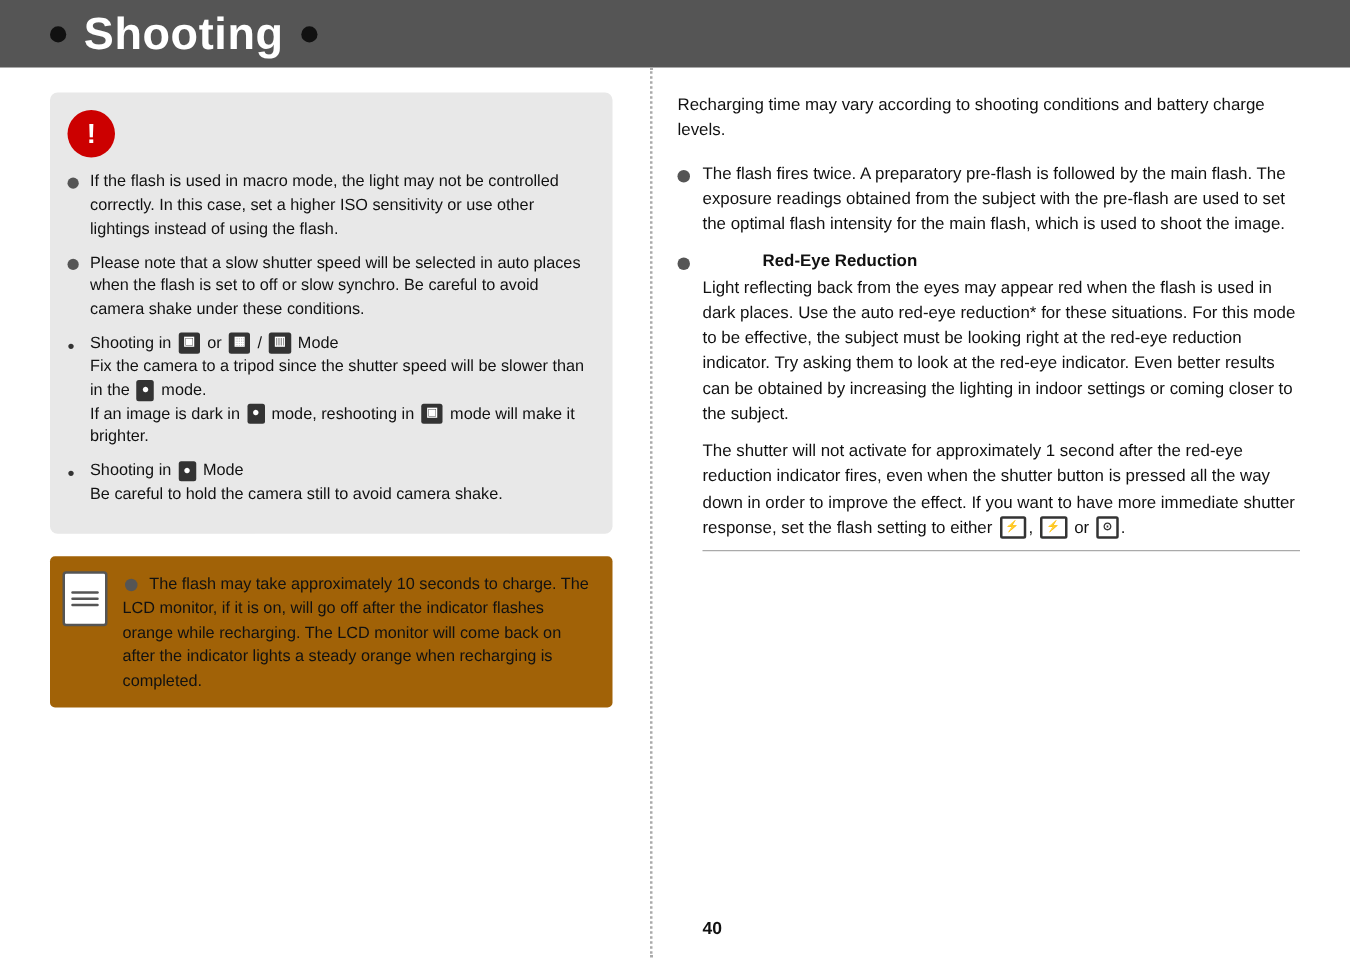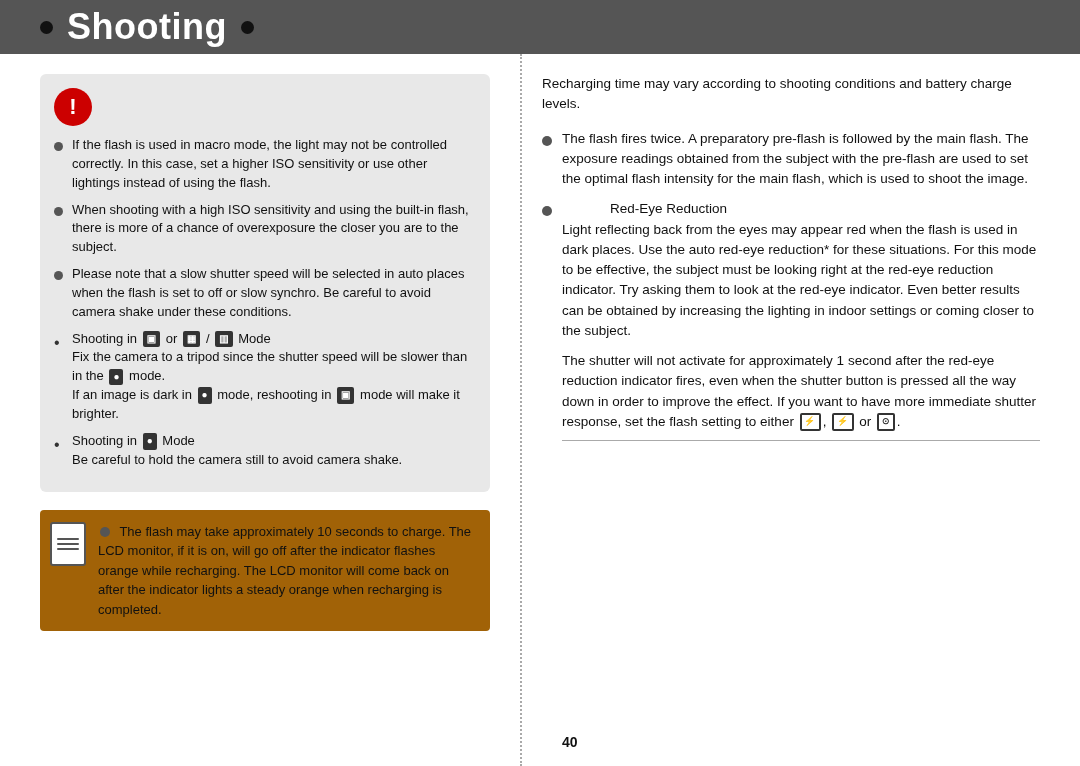--- a/index.html
+++ b/index.html
@@ -189,21 +189,21 @@
       width: 10px;
       height: 10px;
       background: #555;
       border-radius: 50%;
     }
     .right-bullets li.no-bullet::before {
       display: none;
     }
 
     .section-title {
-      font-weight: normal;
+      font-weight: bold;
       margin-bottom: 4px;
       padding-left: 48px;
     }
 
     .page-number {
       position: absolute;
       bottom: 16px;
       left: 40px;
       font-weight: bold;
       font-size: 14px;
@@ -226,23 +226,20 @@
 
 <div class="main">
 
   <div class="left-col">
 
     <div class="warning-box">
       <div class="warning-icon">!</div>
       <ul class="bullet-list">
         <li class="dot-bullet">
           If the flash is used in macro mode, the light may not be controlled correctly. In this case, set a higher ISO sensitivity or use other lightings instead of using the flash.
-        </li>
-        <li class="dot-bullet">
-          When shooting with a high ISO sensitivity and using the built-in flash, there is more of a chance of overexposure the closer you are to the subject.
         </li>
         <li class="dot-bullet">
           Please note that a slow shutter speed will be selected in auto places when the flash is set to off or slow synchro. Be careful to avoid camera shake under these conditions.
         </li>
         <li class="dash-bullet">
           Shooting in <span class="cam-icon">▣</span> or <span class="cam-icon">▦</span> / <span class="cam-icon">▥</span> Mode<br>
           Fix the camera to a tripod since the shutter speed will be slower than in the <span class="cam-icon">●</span> mode.<br>
           If an image is dark in <span class="cam-icon">●</span> mode, reshooting in <span class="cam-icon">▣</span> mode will make it brighter.
         </li>
         <li class="dash-bullet">

